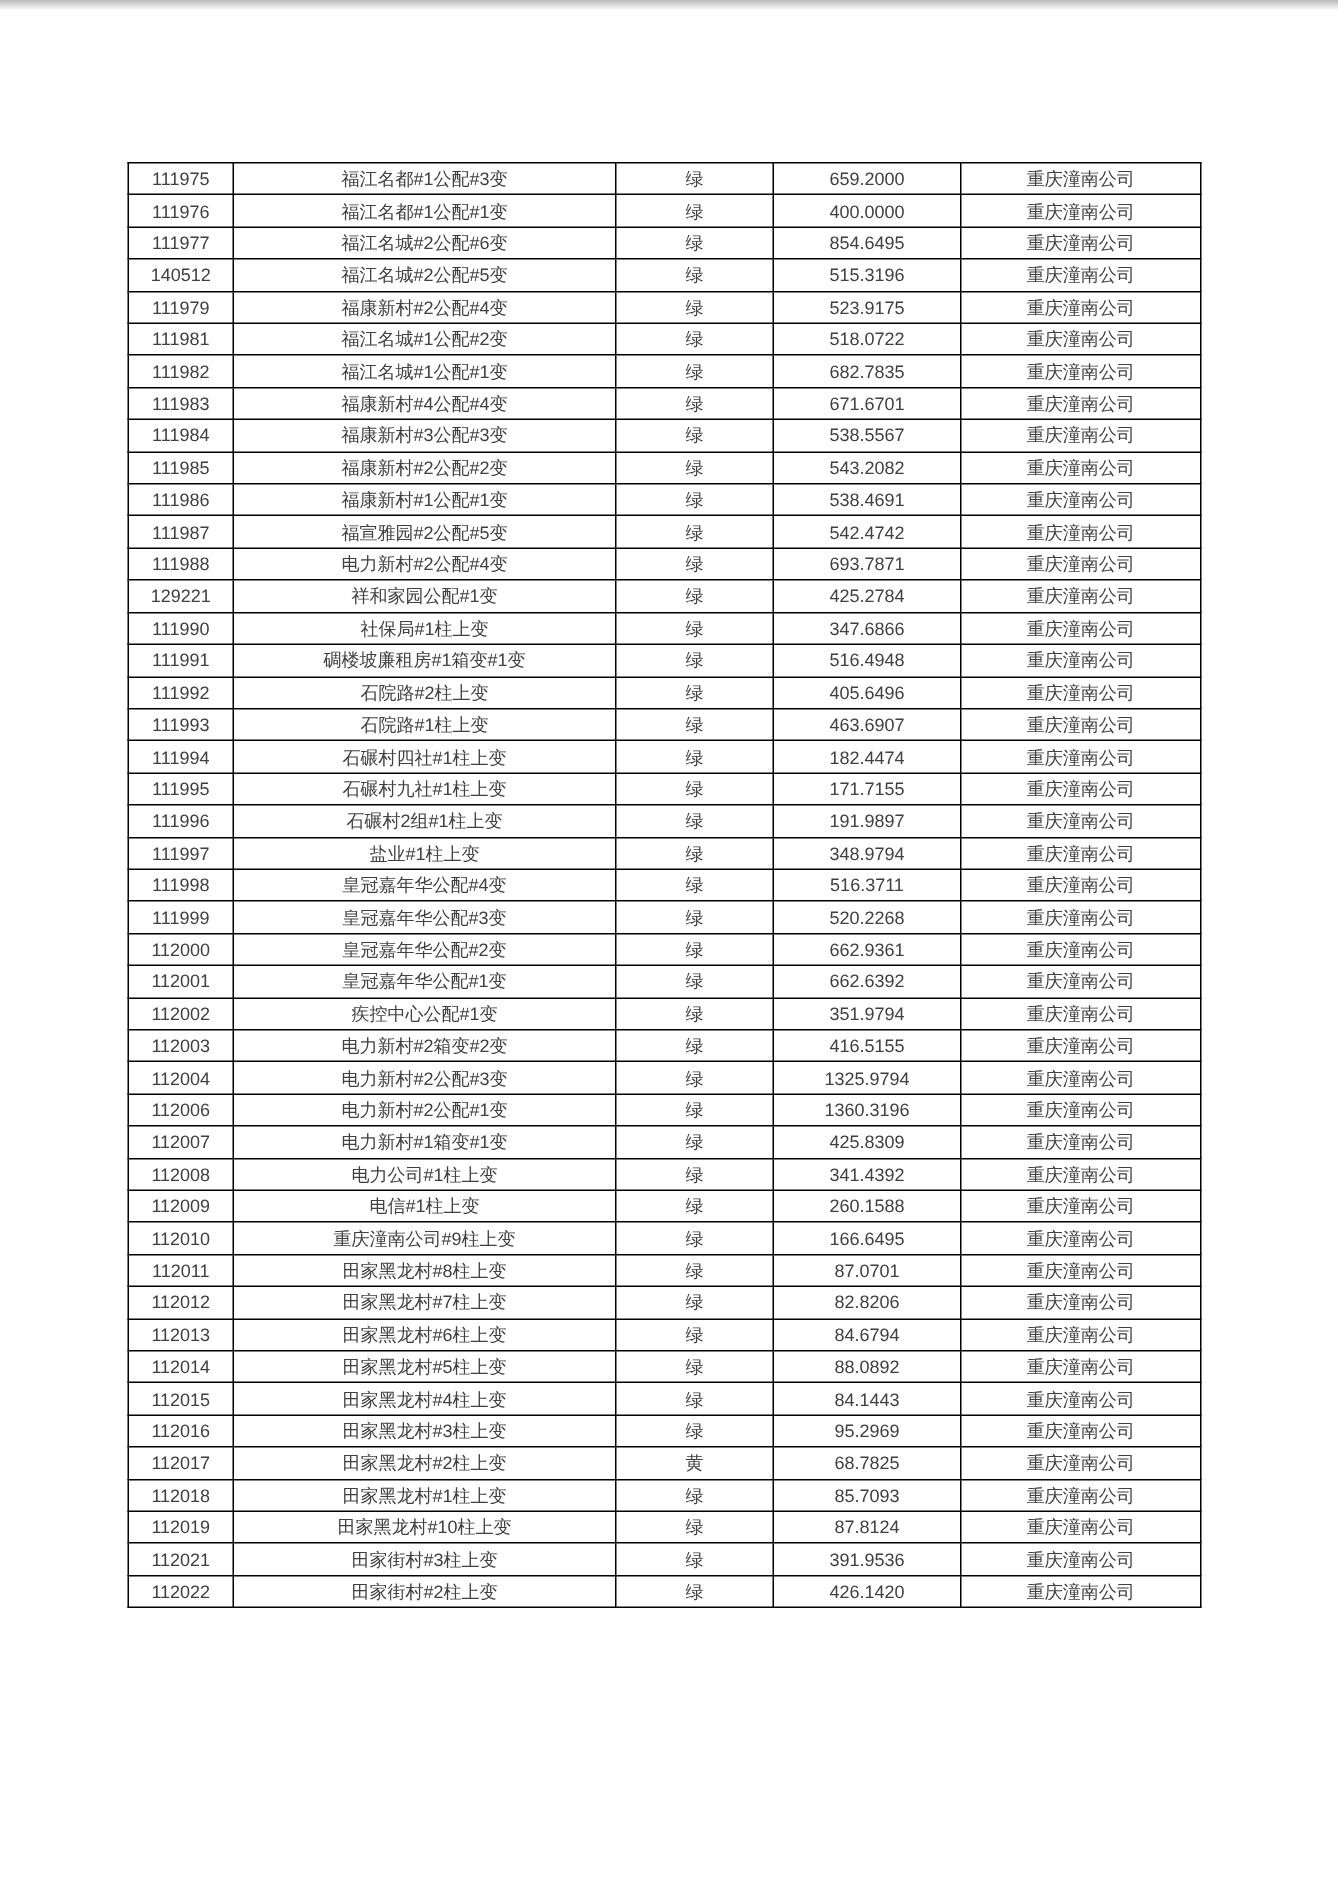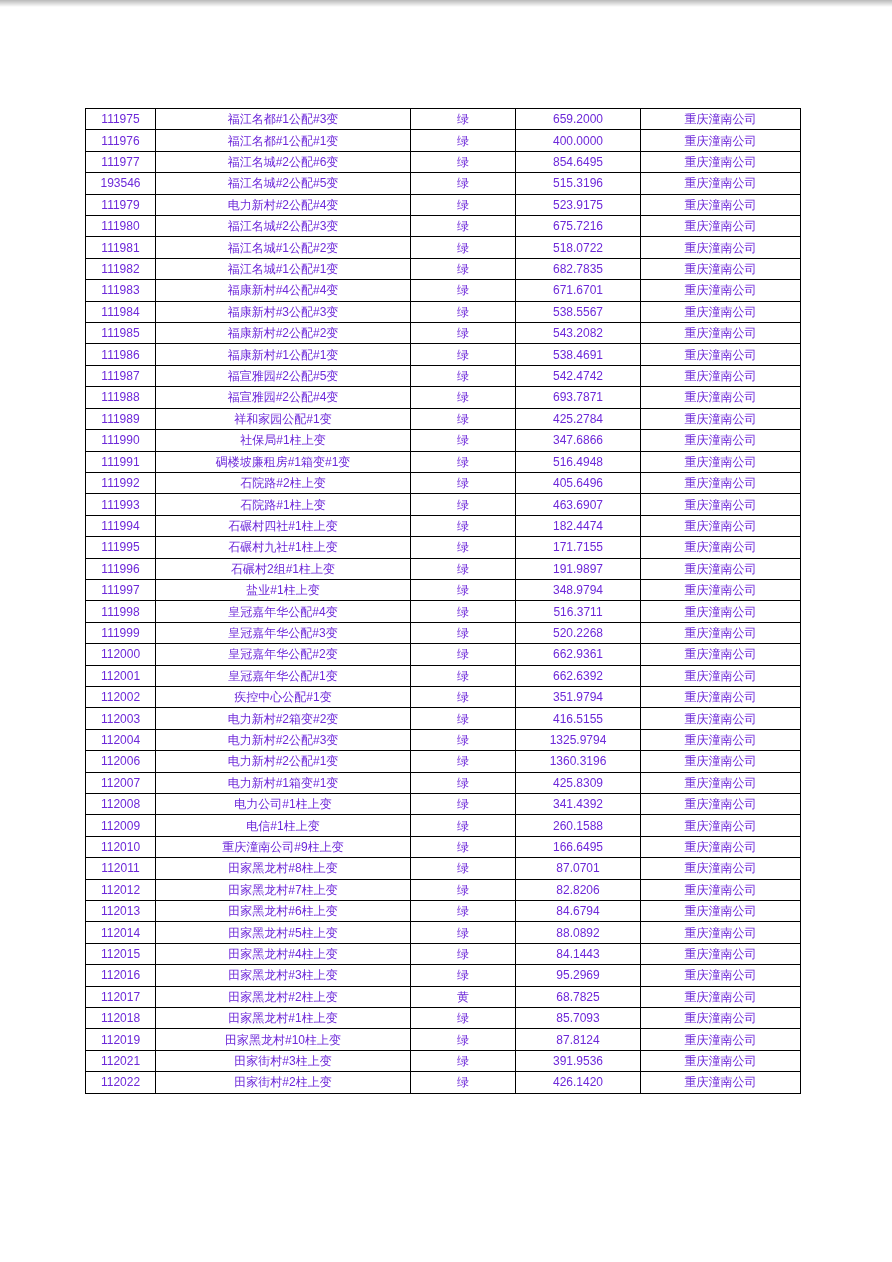--- a/index.html
+++ b/index.html
@@ -23,21 +23,21 @@
     background: linear-gradient(#b9b9b9, rgba(255,255,255,0));
   }
   table.data-table {
     position: absolute;
     left: 85px;
     top: 108px;
     width: 715px;
     border-collapse: collapse;
     table-layout: fixed;
     font-size: 12px;
-    color: #6d28d9;
+    color: #404040;
   }
   table.data-table td {
     border: 1px solid #000000;
     height: 20.42px;
     padding: 0 2px;
     text-align: center;
     vertical-align: middle;
     white-space: nowrap;
     overflow: hidden;
     line-height: 1;
@@ -77,38 +77,31 @@
           <td>重庆潼南公司</td>
         </tr>
         <tr>
           <td>111977</td>
           <td>福江名城#2公配#6变</td>
           <td>绿</td>
           <td>854.6495</td>
           <td>重庆潼南公司</td>
         </tr>
         <tr>
-          <td>193546</td>
+          <td>140512</td>
           <td>福江名城#2公配#5变</td>
           <td>绿</td>
           <td>515.3196</td>
           <td>重庆潼南公司</td>
         </tr>
         <tr>
           <td>111979</td>
-          <td>电力新村#2公配#4变</td>
+          <td>福康新村#2公配#4变</td>
           <td>绿</td>
           <td>523.9175</td>
-          <td>重庆潼南公司</td>
-        </tr>
-        <tr>
-          <td>111980</td>
-          <td>福江名城#2公配#3变</td>
-          <td>绿</td>
-          <td>675.7216</td>
           <td>重庆潼南公司</td>
         </tr>
         <tr>
           <td>111981</td>
           <td>福江名城#1公配#2变</td>
           <td>绿</td>
           <td>518.0722</td>
           <td>重庆潼南公司</td>
         </tr>
         <tr>
@@ -148,27 +141,27 @@
         </tr>
         <tr>
           <td>111987</td>
           <td>福宣雅园#2公配#5变</td>
           <td>绿</td>
           <td>542.4742</td>
           <td>重庆潼南公司</td>
         </tr>
         <tr>
           <td>111988</td>
-          <td>福宣雅园#2公配#4变</td>
+          <td>电力新村#2公配#4变</td>
           <td>绿</td>
           <td>693.7871</td>
           <td>重庆潼南公司</td>
         </tr>
         <tr>
-          <td>111989</td>
+          <td>129221</td>
           <td>祥和家园公配#1变</td>
           <td>绿</td>
           <td>425.2784</td>
           <td>重庆潼南公司</td>
         </tr>
         <tr>
           <td>111990</td>
           <td>社保局#1柱上变</td>
           <td>绿</td>
           <td>347.6866</td>

